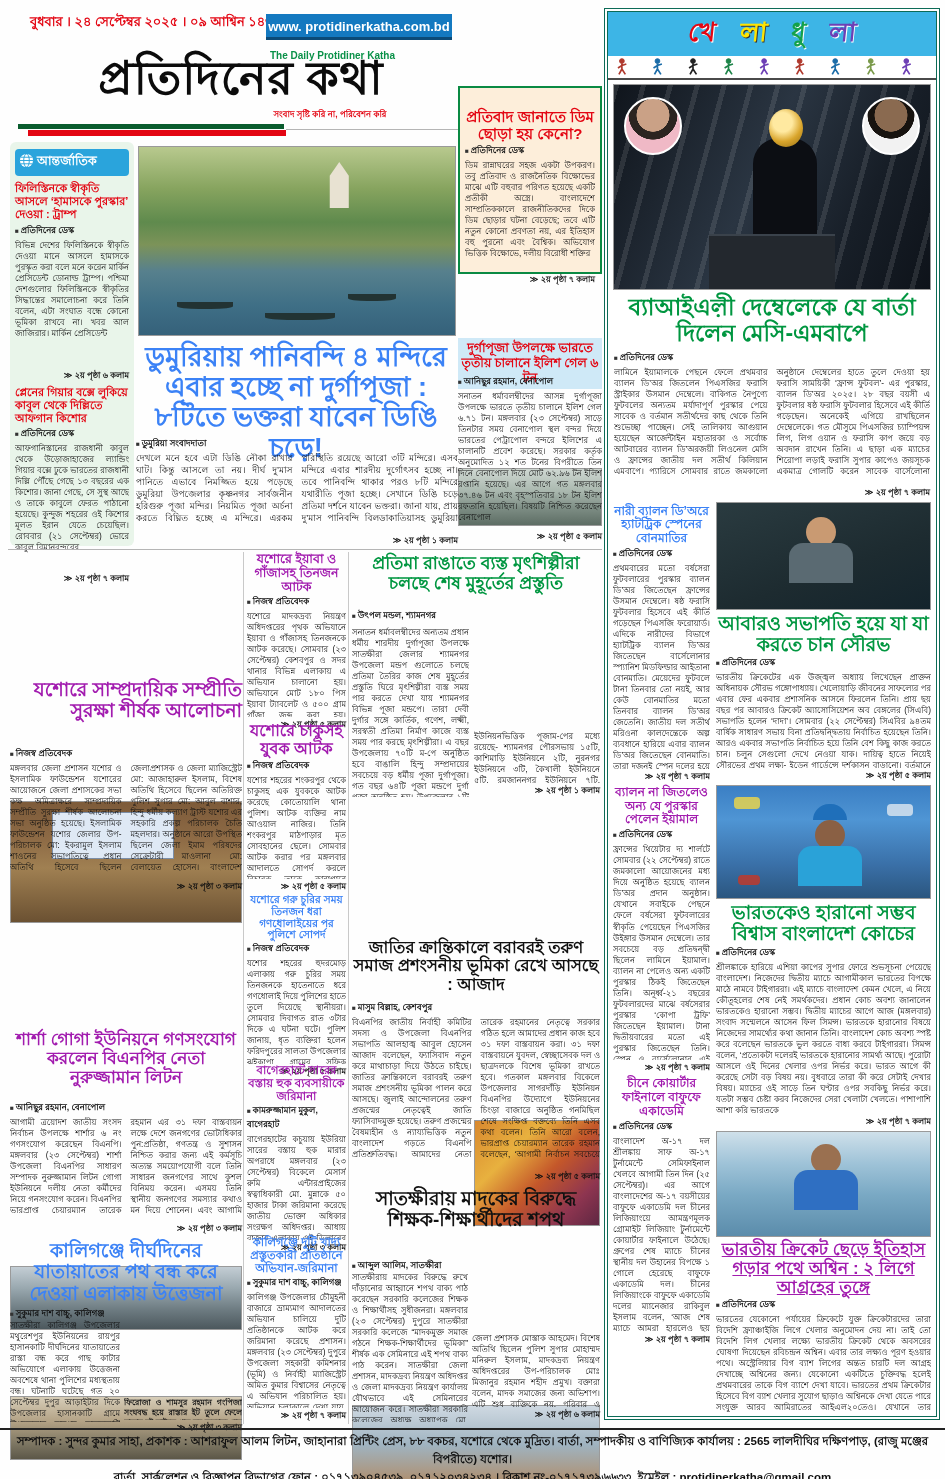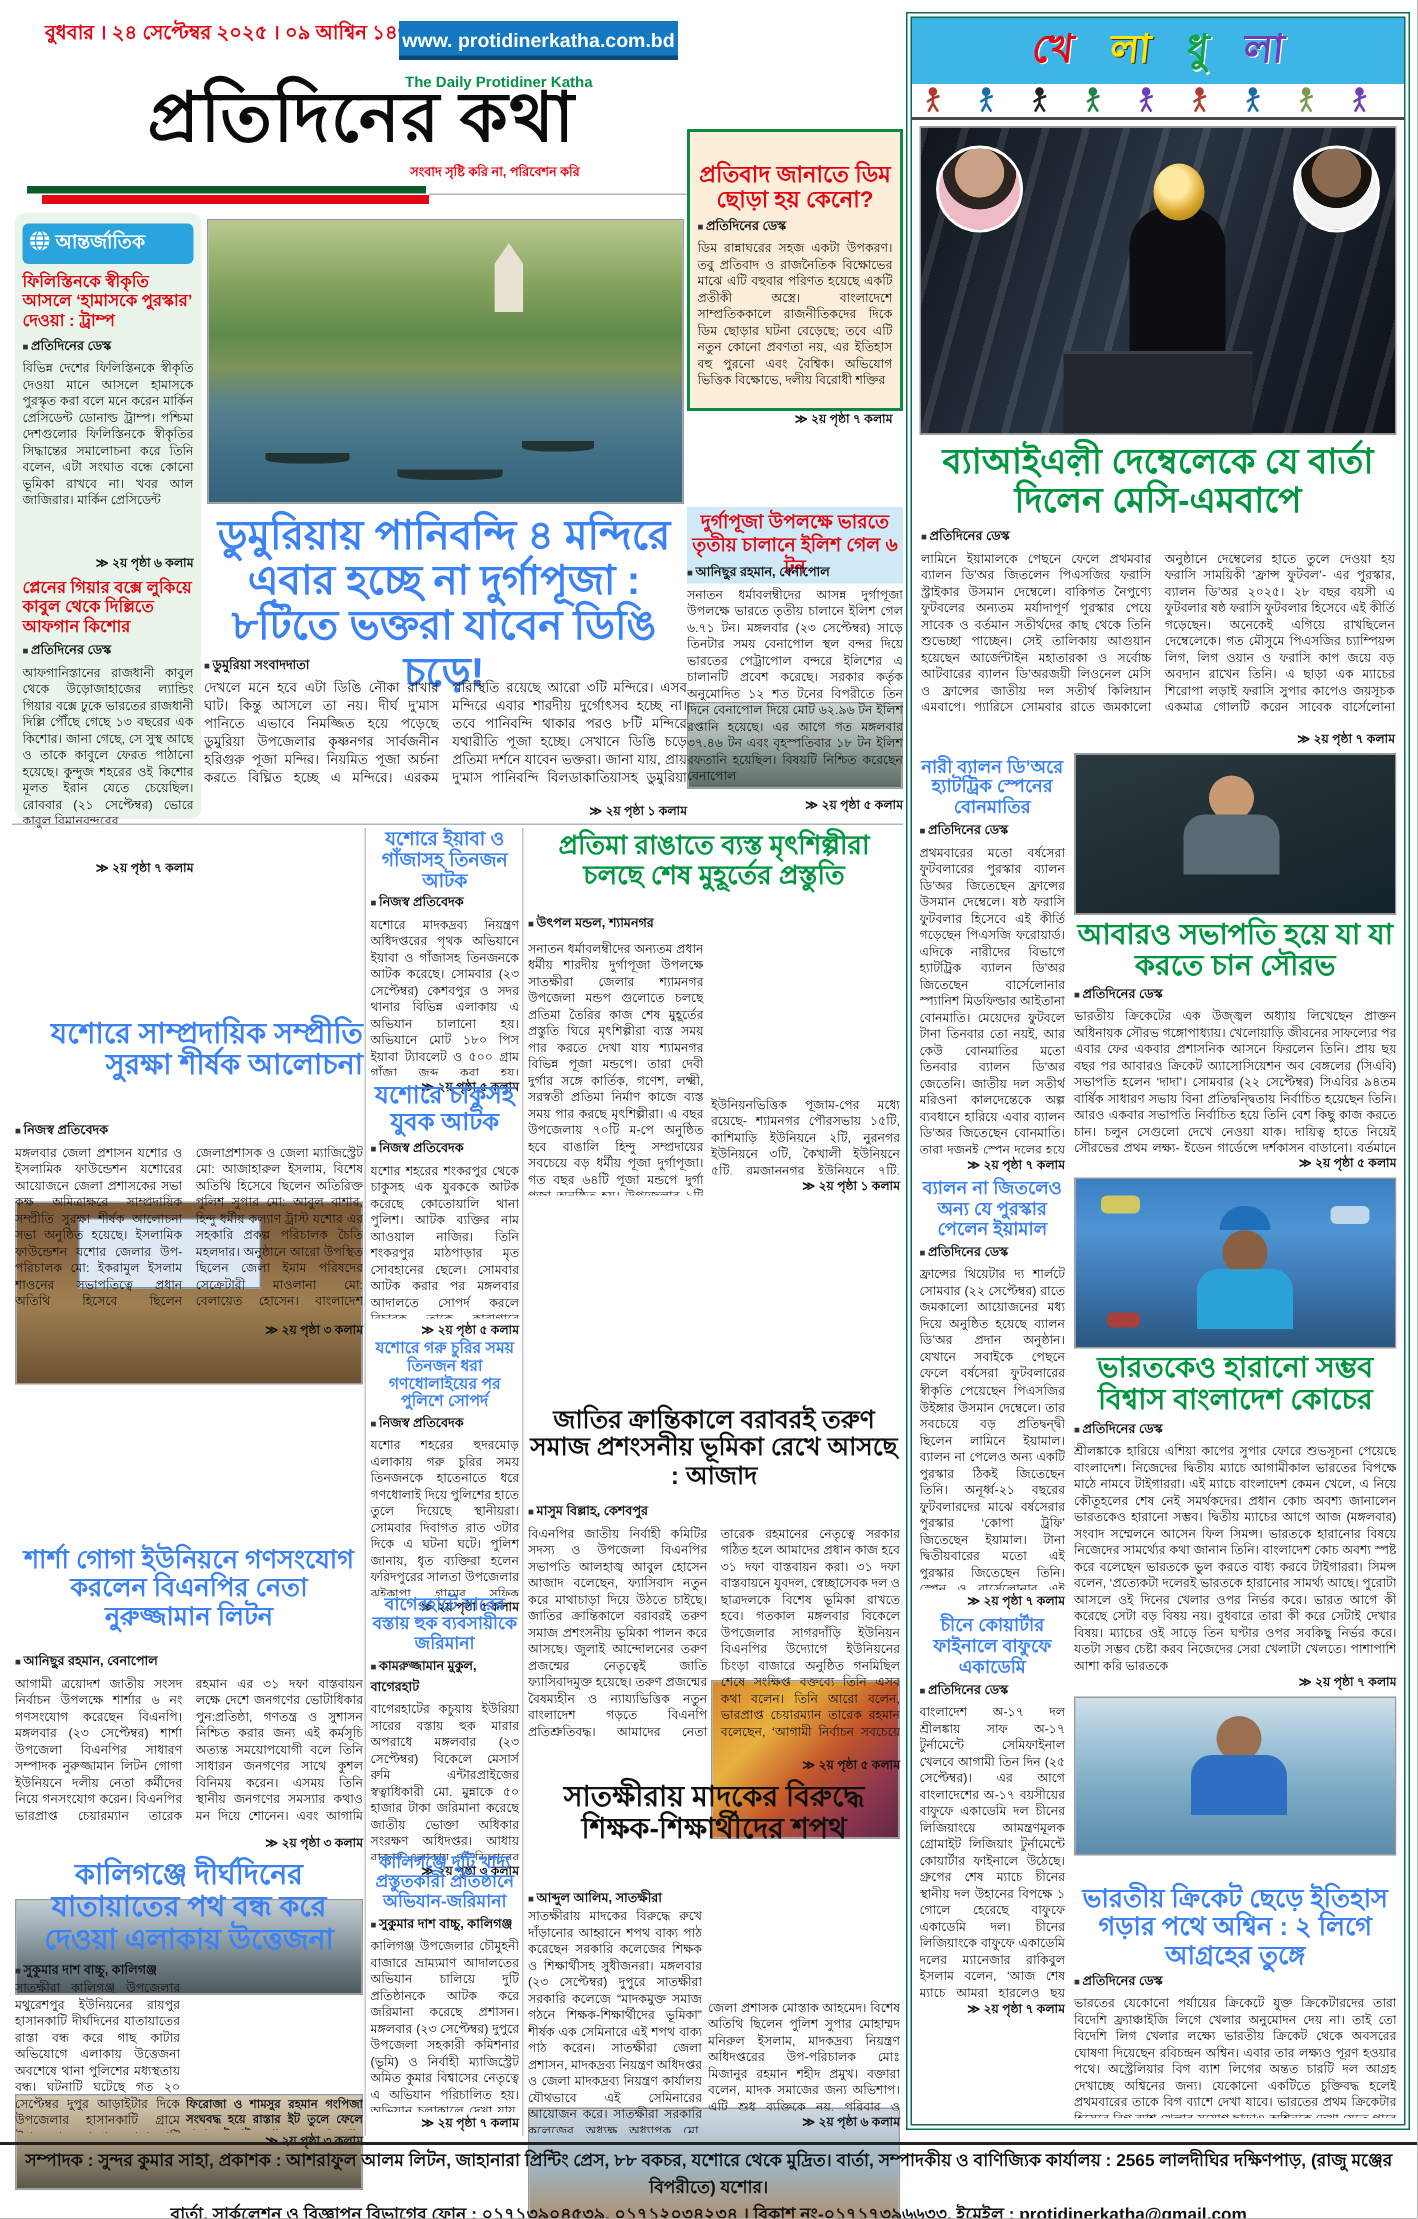--- a/index.html
+++ b/index.html
@@ -1,21 +1,21 @@
 <!DOCTYPE html>
 <html><head>
 <meta charset="utf-8">
 <style>
   html,body{margin:0;padding:0;background:#888;}
   .page{position:relative;width:945px;height:1479px;background:#fefefe;margin:0 auto;
         font-family:"Liberation Sans",sans-serif;color:#111;overflow:hidden;}
   .abs{position:absolute;box-sizing:border-box;}
   .hl{font-weight:bold;text-align:center;line-height:1.12;}
   .hl-red{color:#3b82f6;}
-  .hl-blue{color:#3b82f6;}
+  .hl-blue{color:#a21caf;}
   .hl-green{color:#009640;}
   .hl-black{color:#111;}
   .byline{font-size:8.5px;font-weight:bold;margin:1px 0 2px 0;}
   .byline::before{content:"■ ";font-size:6.5px;color:#333;}
   .body{font-size:9px;line-height:1.33;text-align:justify;overflow:hidden;}
   .sm{font-size:8.3px;}
   .cols2{column-count:2;column-gap:9px;}
   .cont{font-size:8.2px;font-weight:bold;text-align:right;margin-top:1px;}
   .cont::before{content:"≫ ";}
   .photo{overflow:hidden;border:1px solid #9a9a9a;position:relative;}
@@ -331,21 +331,21 @@
         <div class="hl hl-green" style="font-size:19px;margin:3px 0 1px 0;">ভারতকেও হারানো সম্ভব বিশ্বাস বাংলাদেশ কোচের</div>
         <div class="byline">প্রতিদিনের ডেস্ক</div>
         <div class="body sm" style="height:152px;">শ্রীলঙ্কাকে হারিয়ে এশিয়া কাপের সুপার ফোরে শুভসূচনা পেয়েছে বাংলাদেশ। নিজেদের দ্বিতীয় ম্যাচে আগামীকাল ভারতের বিপক্ষে মাঠে নামবে টাইগাররা। এই ম্যাচে বাংলাদেশ কেমন খেলে, এ নিয়ে কৌতূহলের শেষ নেই সমর্থকদের। প্রধান কোচ অবশ্য জানালেন ভারতকেও হারানো সম্ভব। দ্বিতীয় ম্যাচের আগে আজ (মঙ্গলবার) সংবাদ সম্মেলনে আসেন ফিল সিমন্স। ভারতকে হারানোর বিষয়ে নিজেদের সামর্থ্যের কথা জানান তিনি। বাংলাদেশ কোচ অবশ্য স্পষ্ট করে বলেছেন ভারতকে ভুল করতে বাধ্য করবে টাইগাররা। সিমন্স বলেন, ‘প্রত্যেকটা দলেরই ভারতকে হারানোর সামর্থ্য আছে। পুরোটা আসলে ওই দিনের খেলার ওপর নির্ভর করে। ভারত আগে কী করেছে সেটা বড় বিষয় নয়। বুধবারে তারা কী করে সেটাই দেখার বিষয়। ম্যাচের ওই সাড়ে তিন ঘণ্টার ওপর সবকিছু নির্ভর করে। যতটা সম্ভব চেষ্টা করব নিজেদের সেরা খেলাটা খেলতে। পাশাপাশি আশা করি ভারতকে</div>
         <div class="cont">২য় পৃষ্ঠা ৭ কলাম</div>
         <div class="photo ph-ashwin" style="height:104px;margin-top:3px;">
           <div class="person" style="left:36%;top:12%;">
             <div class="head" style="background:#9a7050;"></div>
               <div class="torso" style="background:#2f6fc2;"></div>
           </div>
         </div>
-        <div class="hl hl-blue" style="font-size:17px;margin:19px 0 1px 0;">ভারতীয় ক্রিকেট ছেড়ে ইতিহাস গড়ার পথে অশ্বিন : ২ লিগে আগ্রহের তুঙ্গে</div>
+        <div class="hl hl-blue" style="font-size:17px;margin:3px 0 1px 0;text-decoration:underline;">ভারতীয় ক্রিকেট ছেড়ে ইতিহাস গড়ার পথে অশ্বিন : ২ লিগে আগ্রহের তুঙ্গে</div>
         <div class="byline">প্রতিদিনের ডেস্ক</div>
         <div class="body sm" style="height:110px;">ভারতের যেকোনো পর্যায়ের ক্রিকেটে যুক্ত ক্রিকেটারদের তারা বিদেশি ফ্র্যাঞ্চাইজি লিগে খেলার অনুমোদন দেয় না। তাই তো বিদেশি লিগ খেলার লক্ষ্যে ভারতীয় ক্রিকেট থেকে অবসরের ঘোষণা দিয়েছেন রবিচন্দ্রন অশ্বিন। এবার তার লক্ষ্যও পূরণ হওয়ার পথে। অস্ট্রেলিয়ার বিগ ব্যাশ লিগের অন্তত চারটি দল আগ্রহ দেখাচ্ছে অশ্বিনের জন্য। যেকোনো একটিতে চুক্তিবদ্ধ হলেই প্রথমবারের তাকে বিগ ব্যাশে দেখা যাবে। ভারতের প্রথম ক্রিকেটার হিসেবে বিগ ব্যাশ খেলার সুযোগ ছাড়াও অশ্বিনকে দেখা যেতে পারে সংযুক্ত আরব আমিরাতের আইএল২০তেও। যেখানে তার ভিত্তিমূল্য সর্বোচ্চ ১ লাখ ২০ হাজার ডলার ধরা হয়েছে। আগামী ১ অক্টোবর দুবাইয়ে অনুষ্ঠিত হবে আইএল টি-টোয়েন্টির নিলাম। যেখানে বিক্রি হলে টুর্নামেন্টটি হবে অশ্বিনের প্রথম কোনো বিদেশি ফ্র্যাঞ্চাইজি লিগে যুক্ত হওয়ার</div>
 
       </div>
     </div>
   </div>
 
   <div class="abs footer" style="left:0;top:1428px;width:945px;">
     <div>সম্পাদক : সুন্দর কুমার সাহা, প্রকাশক : আশরাফুল আলম লিটন, জাহানারা প্রিন্টিং প্রেস, ৮৮ বকচর, যশোরে থেকে মুদ্রিত। বার্তা, সম্পাদকীয় ও বাণিজ্যিক কার্যালয় : 2565 লালদীঘির দক্ষিণপাড়, (রাজু মঞ্জের বিপরীতে) যশোর।</div>
     <div>বার্তা, সার্কুলেশন ও বিজ্ঞাপন বিভাগের ফোন : ০১৭১৩৯০৪৫৩৯, ০১৭১২০৩৪২৩৪ । বিকাশ নং-০১৭১৭৩৯৬৬৩৩, ইমেইল : protidinerkatha@gmail.com</div>

